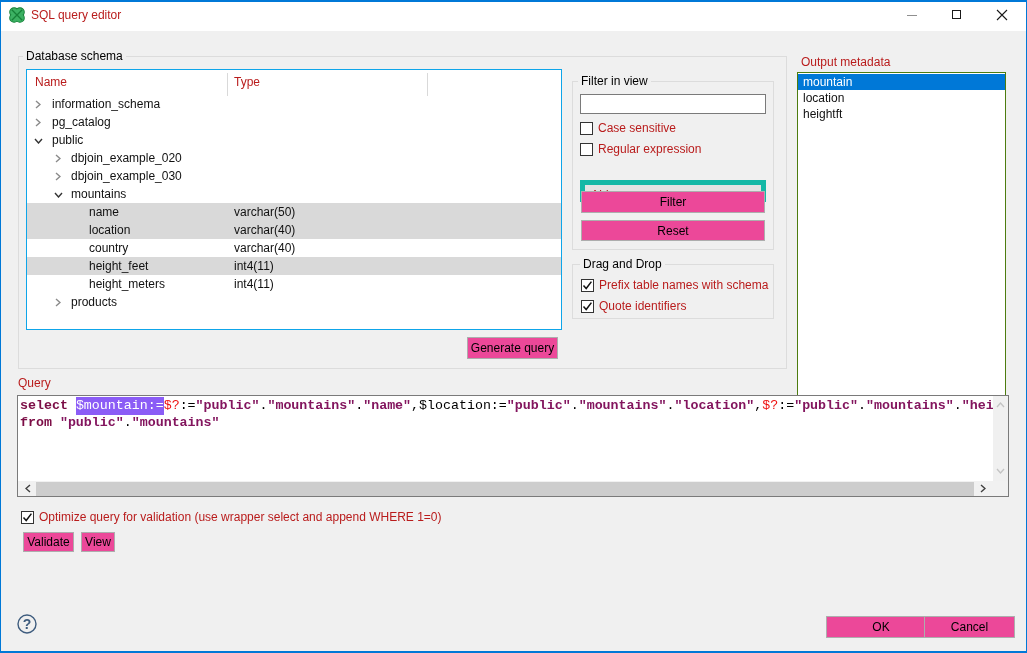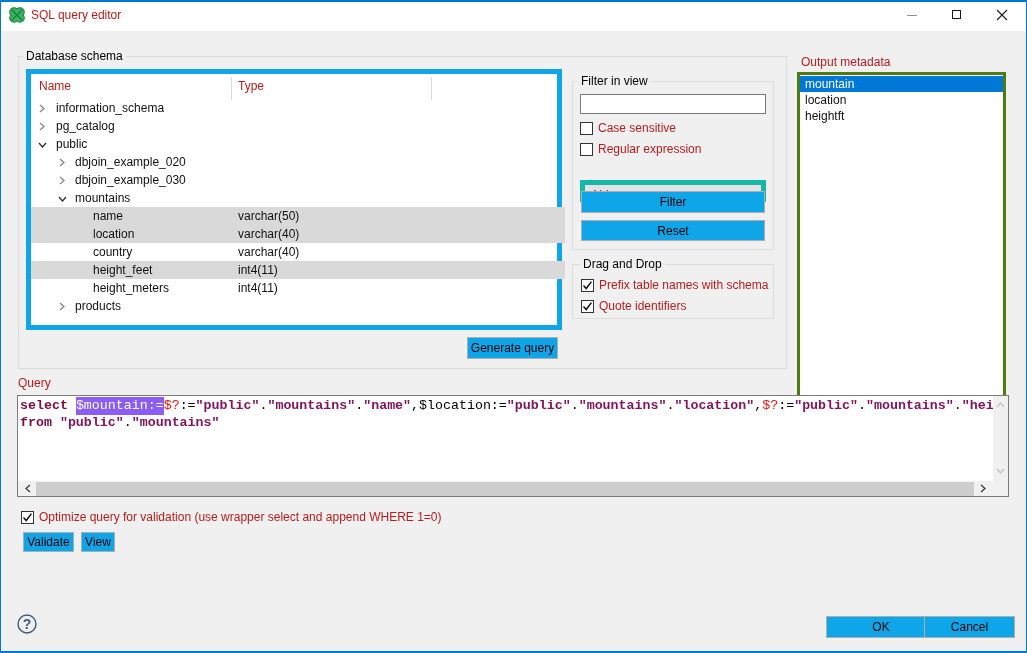--- a/index.html
+++ b/index.html
@@ -1,20 +1,20 @@
 <!DOCTYPE html>
 <html><head>
 <meta charset="utf-8">
 <style>
 html,body{margin:0;padding:0;}
 body{width:1027px;height:653px;overflow:hidden;font-family:"Liberation Sans",sans-serif;}
 #win{position:absolute;left:0;top:0;width:1027px;height:653px;background:#f0f0f0;overflow:hidden;}
 .abs{position:absolute;box-sizing:border-box;}
 .t12{font-size:12px;color:#b91c1c;}
-.btn{position:absolute;box-sizing:border-box;background:#0ea5e9;border:1px solid #adadad;display:flex;align-items:center;justify-content:center;font-size:12px;color:#000;white-space:nowrap;padding:0;font-family:"Liberation Sans",sans-serif;}
+.btn{position:absolute;box-sizing:border-box;background:#ec4899;border:1px solid #adadad;display:flex;align-items:center;justify-content:center;font-size:12px;color:#000;white-space:nowrap;padding:0;font-family:"Liberation Sans",sans-serif;}
 .cb{position:absolute;box-sizing:border-box;width:13px;height:13px;background:#fff;border:1px solid #333;}
 .fs{position:absolute;box-sizing:border-box;border:1px solid #dcdcdc;}
 .flab{position:absolute;font-size:12px;color:#000;background:#f0f0f0;padding:0 3px;line-height:13px;}
 .row{position:absolute;height:18px;line-height:18px;font-size:12px;color:#111;}
 .lrow{position:absolute;box-sizing:border-box;height:16px;line-height:16px;font-size:12px;color:#111;padding-left:5px;width:100%;}
 .mono{font-family:"Liberation Mono",monospace;font-size:13.3px;line-height:17px;white-space:pre;}
 .kw{color:#7b0c45;font-weight:bold;}
 .st{color:#83155e;font-weight:bold;}
 .sel{background:#8b5cf6;color:#fff;padding:2px 0;}
 .red{color:#ee1111;}
@@ -40,21 +40,21 @@
   <div class="abs t12" style="left:31px;top:0;height:31px;line-height:31px;">SQL query editor</div>
   <div class="abs" style="left:907px;top:15px;width:10px;height:1px;background:#8f8f8f;"></div>
   <div class="abs" style="left:952px;top:10px;width:9px;height:9px;border:1px solid #191919;"></div>
   <svg class="abs" style="left:996px;top:9px;" width="12" height="12" viewBox="0 0 12 12">
     <path d="M1 1 L11 11 M11 1 L1 11" stroke="#191919" stroke-width="1.1" fill="none"></path>
   </svg>
 
   <div class="fs" style="left:18px;top:56px;width:769px;height:313px;"></div>
   <div class="flab" style="left:23px;top:50px;">Database schema</div>
 
-  <div class="abs" style="left:26px;top:69px;width:536px;height:261px;background:#fff;border:5px solid #0ea5e9;">
+  <div class="abs" style="left:26px;top:69px;width:536px;height:261px;background:#fff;border:1px solid #0ea5e9;">
     <div class="abs" style="left:200px;top:3px;width:1px;height:23px;background:#d9d9d9;"></div>
     <div class="abs" style="left:400px;top:3px;width:1px;height:23px;background:#d9d9d9;"></div>
     <div class="abs t12" style="left:8px;top:0;height:25px;line-height:25px;">Name</div>
     <div class="abs t12" style="left:207px;top:0;height:25px;line-height:25px;">Type</div>
 
     <div class="abs" style="left:0;top:133px;width:534px;height:36px;background:#d9d9d9;"></div>
     <div class="abs" style="left:0;top:187px;width:534px;height:18px;background:#d9d9d9;"></div>
 
     <div id="rows" class="abs" style="left:0;top:25px;width:624px;height:234px;">
         <svg class="abs" style="left:8px;top:5px;" width="6" height="9" viewBox="0 0 6 9">
@@ -123,21 +123,21 @@
     <path d="M2.5 6.5 L5.2 9.5 L10.4 2.6" stroke="#111" stroke-width="1.5" fill="none"></path>
   </svg>
   <div class="abs t12" style="left:599px;top:279px;height:13px;line-height:13px;">Prefix table names with schema</div>
   <div class="cb" style="left:581px;top:300px;"></div>
   <svg class="abs" style="left:581px;top:300px;" width="13" height="13" viewBox="0 0 13 13">
     <path d="M2.5 6.5 L5.2 9.5 L10.4 2.6" stroke="#111" stroke-width="1.5" fill="none"></path>
   </svg>
   <div class="abs t12" style="left:599px;top:300px;height:13px;line-height:13px;">Quote identifiers</div>
 
   <div class="abs t12" style="left:801px;top:55px;">Output metadata</div>
-  <div class="abs" style="left:797px;top:72px;width:209px;height:326px;background:#fff;border:3px solid #4d7c0f;">
+  <div class="abs" style="left:797px;top:72px;width:209px;height:326px;background:#fff;border:1px solid #4d7c0f;">
     <div class="lrow" style="left:0;top:1px;background:#0078d7;color:#fff;">mountain</div>
     <div class="lrow" style="left:0;top:17px;">location</div>
     <div class="lrow" style="left:0;top:33px;">heightft</div>
   </div>
 
   <div class="abs t12" style="left:18px;top:376px;">Query</div>
   <div class="abs" style="left:17px;top:395px;width:992px;height:102px;background:#fff;border:1px solid #7a7a7a;">
     <div class="abs" style="left:2px;top:1px;width:973px;height:84px;overflow:hidden;">
         <div class="mono"><span class="kw">select</span> <span class="sel">$mountain:=</span><span class="red">$?</span>:=<span class="st">"public"</span>.<span class="st">"mountains"</span>.<span class="st">"name"</span>,$location:=<span class="st">"public"</span>.<span class="st">"mountains"</span>.<span class="st">"location"</span>,<span class="red">$?</span>:=<span class="st">"public"</span>.<span class="st">"mountains"</span>.<span class="st">"height_feet"</span>,$heightft:=</div>
         <div class="mono"><span class="kw">from</span> <span class="st">"public"</span>.<span class="st">"mountains"</span></div>

